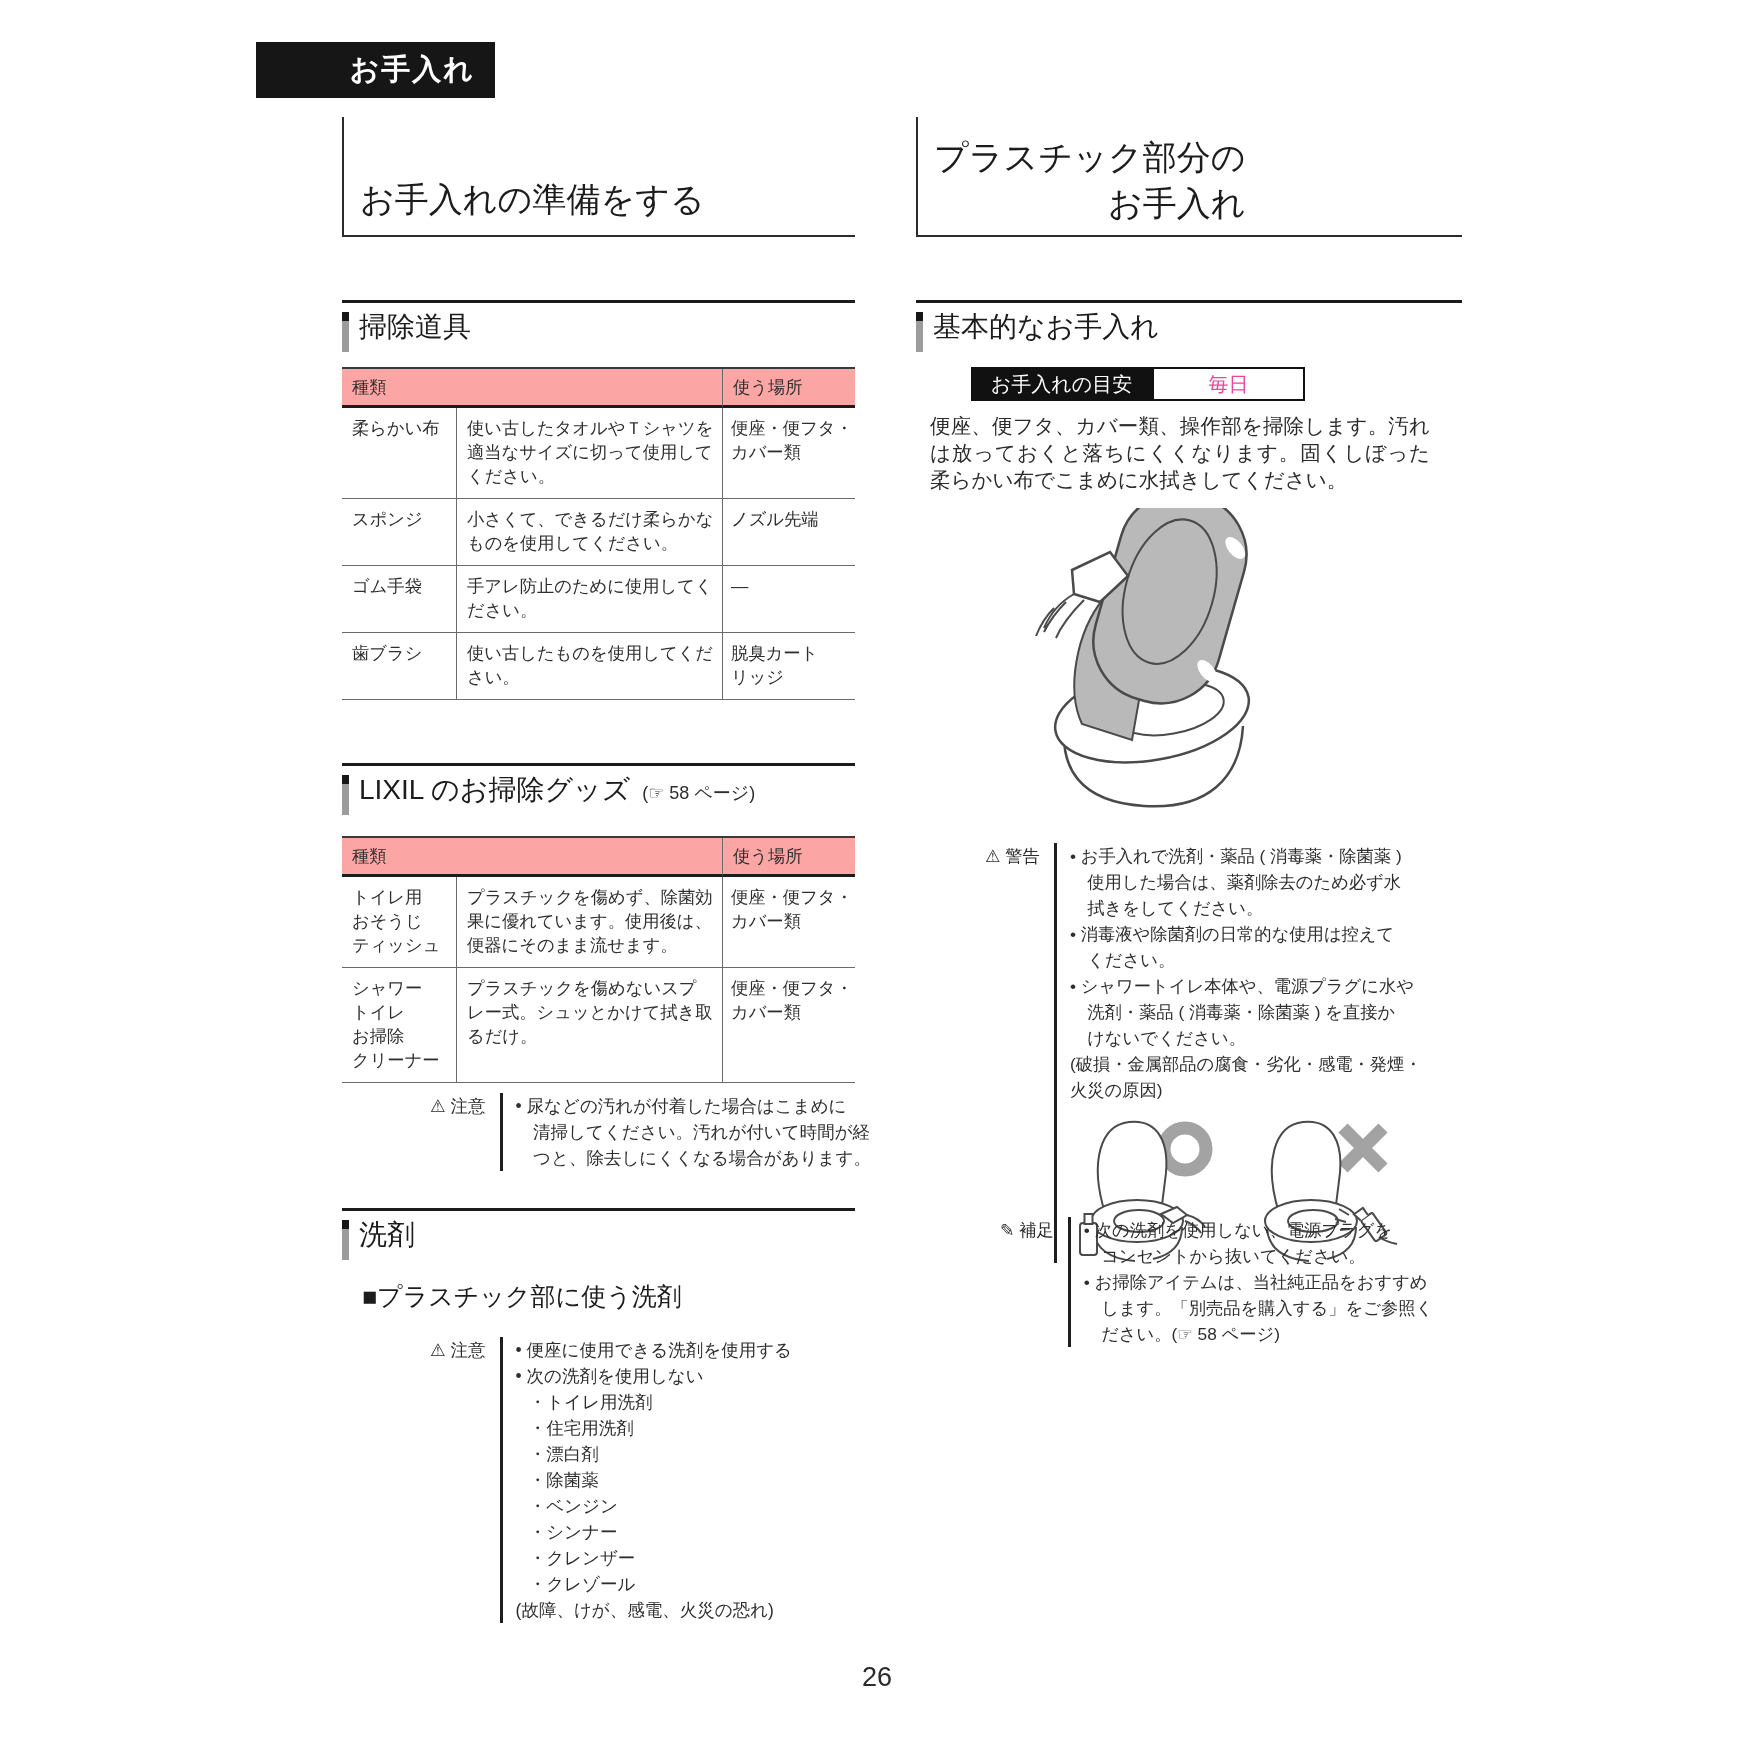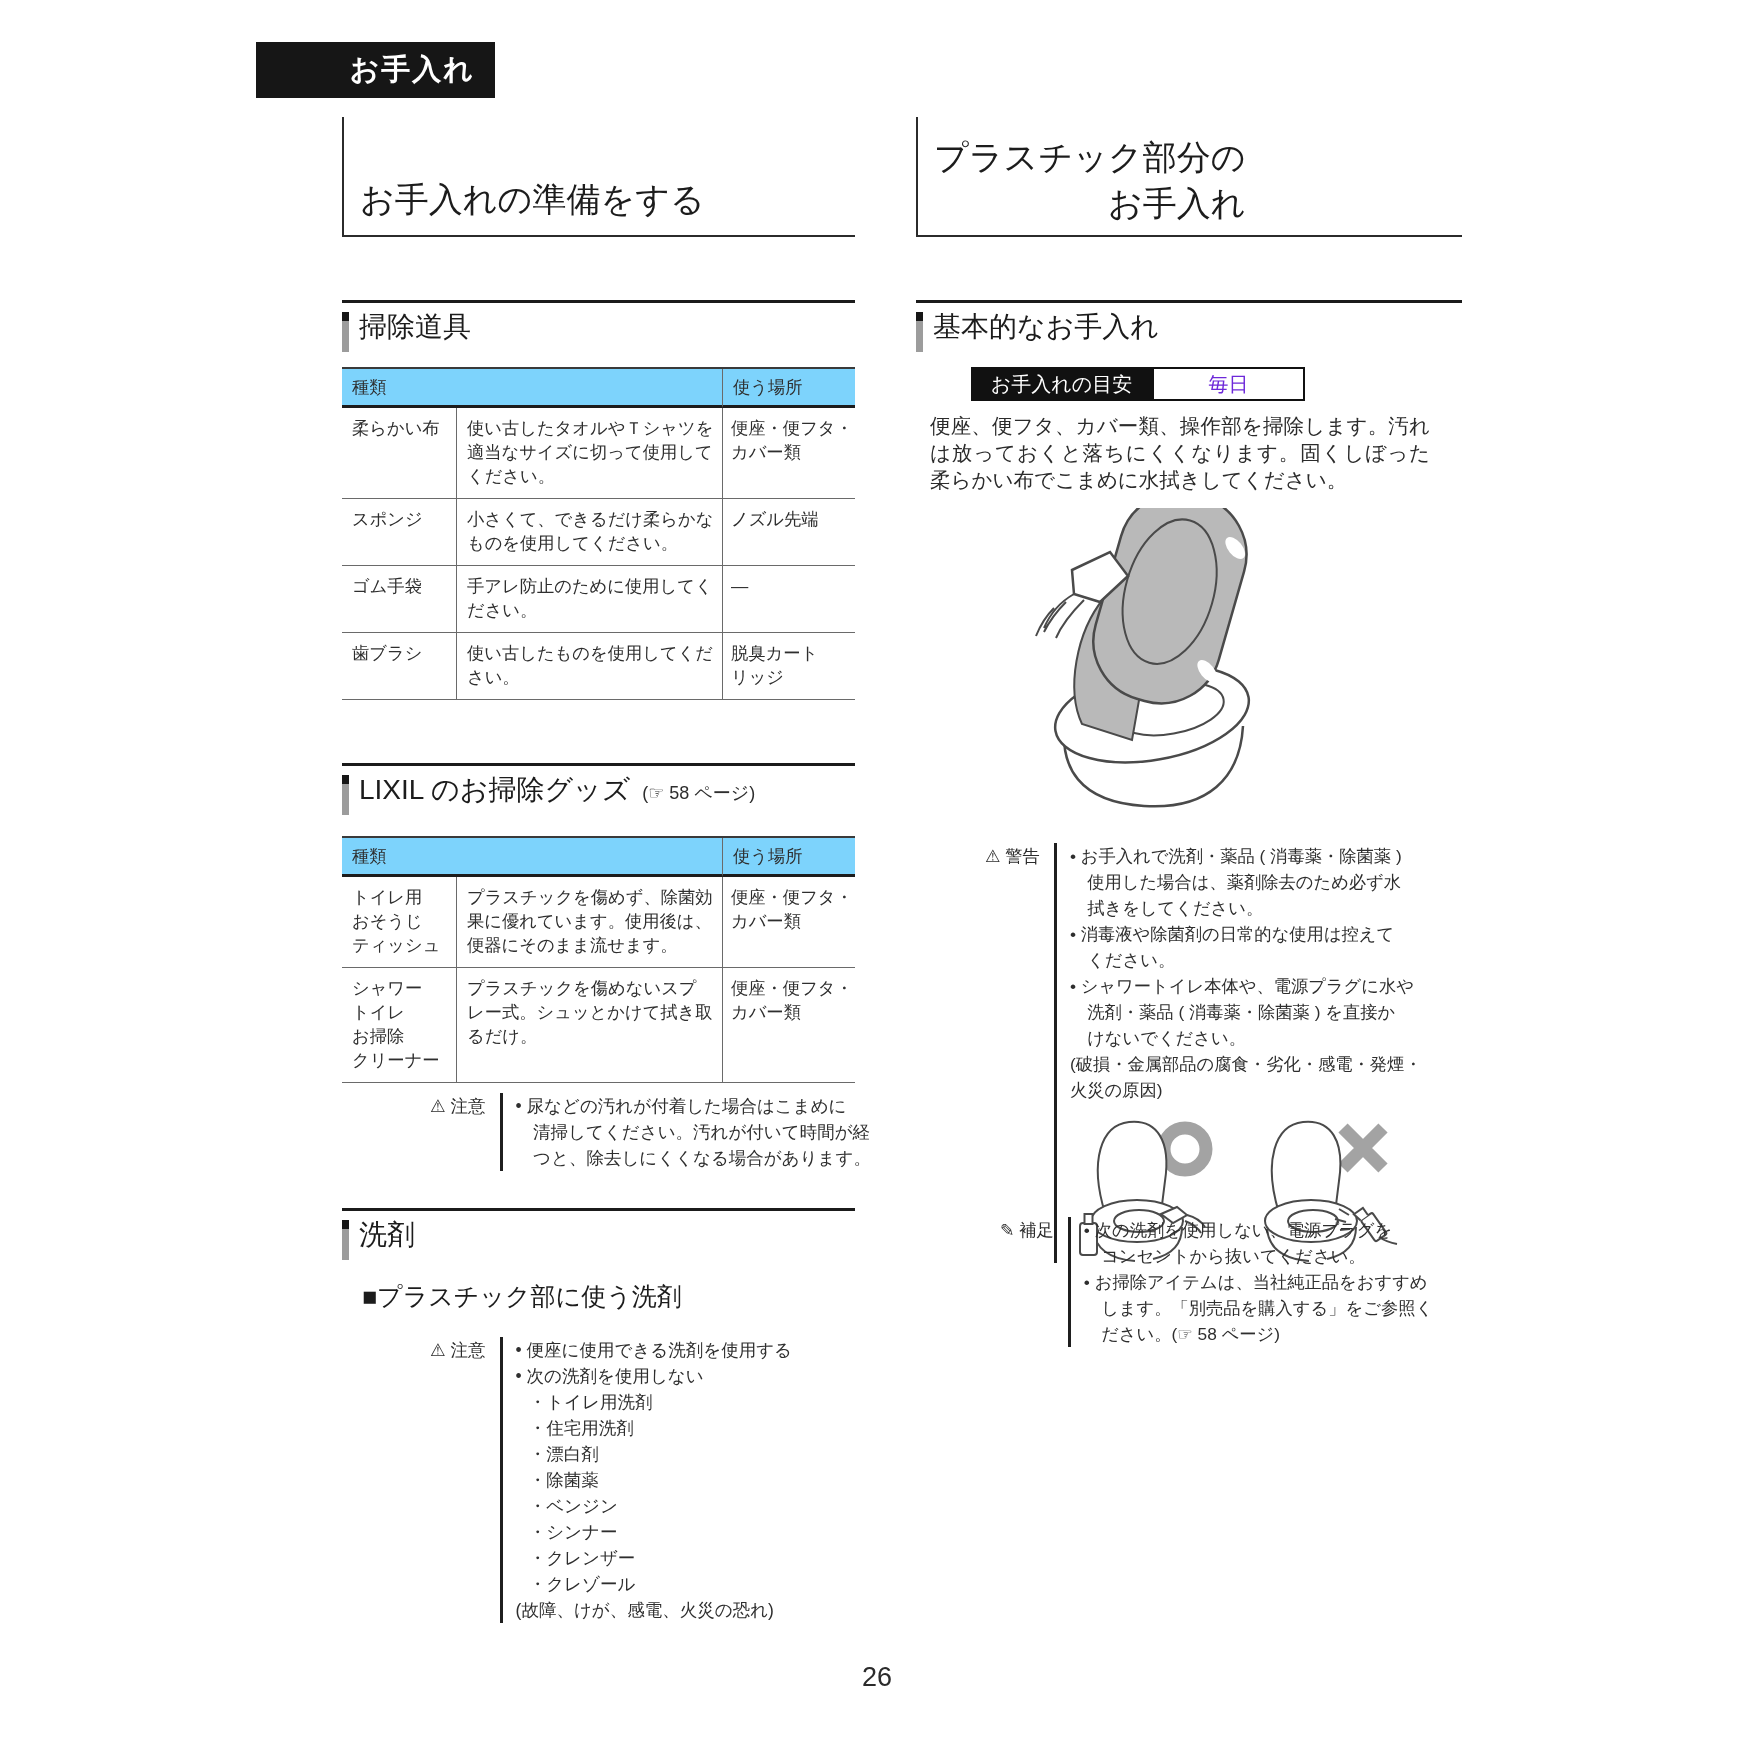--- a/index.html
+++ b/index.html
@@ -16,38 +16,38 @@
        color:#1c1c1c;white-space:pre-line;line-height:1.35;text-align:right;}
   
   .sec{border-top:3px solid #1b1b1b;padding-top:6px;}
   .sec-h{position:relative;padding-left:17px;font-size:28px;color:#1c1c1c;line-height:1.3;}
   .sec-h::before{content:"";position:absolute;left:0;top:3px;width:7px;height:40px;
        background:linear-gradient(180deg,#161616 0 9px,#9c9c9c 9px);}
   .sec-ref{font-size:18px;color:#2e2e2e;margin-left:4px;}
   
   .tbl{display:grid;grid-template-columns:115px 266px 132px;border-top:2px solid #3a3a3a;
        font-size:17.3px;line-height:24px;}
-  .th{background:#7dd3fc;border-bottom:3px solid #1c1c1c;padding:6px 6px 6px 10px;}
+  .th{background:#fca5a5;border-bottom:3px solid #1c1c1c;padding:6px 6px 6px 10px;}
   .th-type{grid-column:1 / 3;border-right:1px solid #6a6a6a;}
   .td{border-bottom:1px solid #6a6a6a;padding:8px 4px 10px 10px;white-space:pre-line;}
   .td-name{border-right:1px solid #6a6a6a;}
   .td-desc{border-right:1px solid #6a6a6a;}
   .td-place{padding-left:8px;padding-right:0;}
   
   .note{display:flex;align-items:stretch;font-size:17.5px;line-height:26px;}
   .note-label{flex:0 0 auto;text-align:right;padding-right:14px;white-space:nowrap;color:#2b2b2b;}
   .note-body{border-left:3px solid #1f1f1f;padding-left:13px;flex:1;}
   .b-item{padding-left:1em;text-indent:-1em;white-space:pre-line;}
   .b-item::before{content:"• ";}
   .b-plain{white-space:pre-line;}
   .sub-item{padding-left:0.75em;}
   
   .badge{display:flex;height:34px;font-size:20px;padding-left:39px;}
   .badge-dark{width:181px;background:#111;color:#fff;display:flex;align-items:center;justify-content:center;}
-  .badge-light{width:149px;border:2px solid #111;display:flex;align-items:center;justify-content:center;color:#6d28d9;}
+  .badge-light{width:149px;border:2px solid #111;display:flex;align-items:center;justify-content:center;color:#ec4899;}
   .para{font-size:20.5px;line-height:27px;text-align:justify;color:#2b2b2b;}
   .subhead{font-size:25px;color:#1c1c1c;}
   .pagenum{width:1754px;text-align:center;font-size:27px;color:#2b2b2b;}
   .illu-row{display:flex;gap:16px;margin-top:10px;}
   svg{display:block;}
 </style>
 </head>
 <body>
 
 <div id="page">

